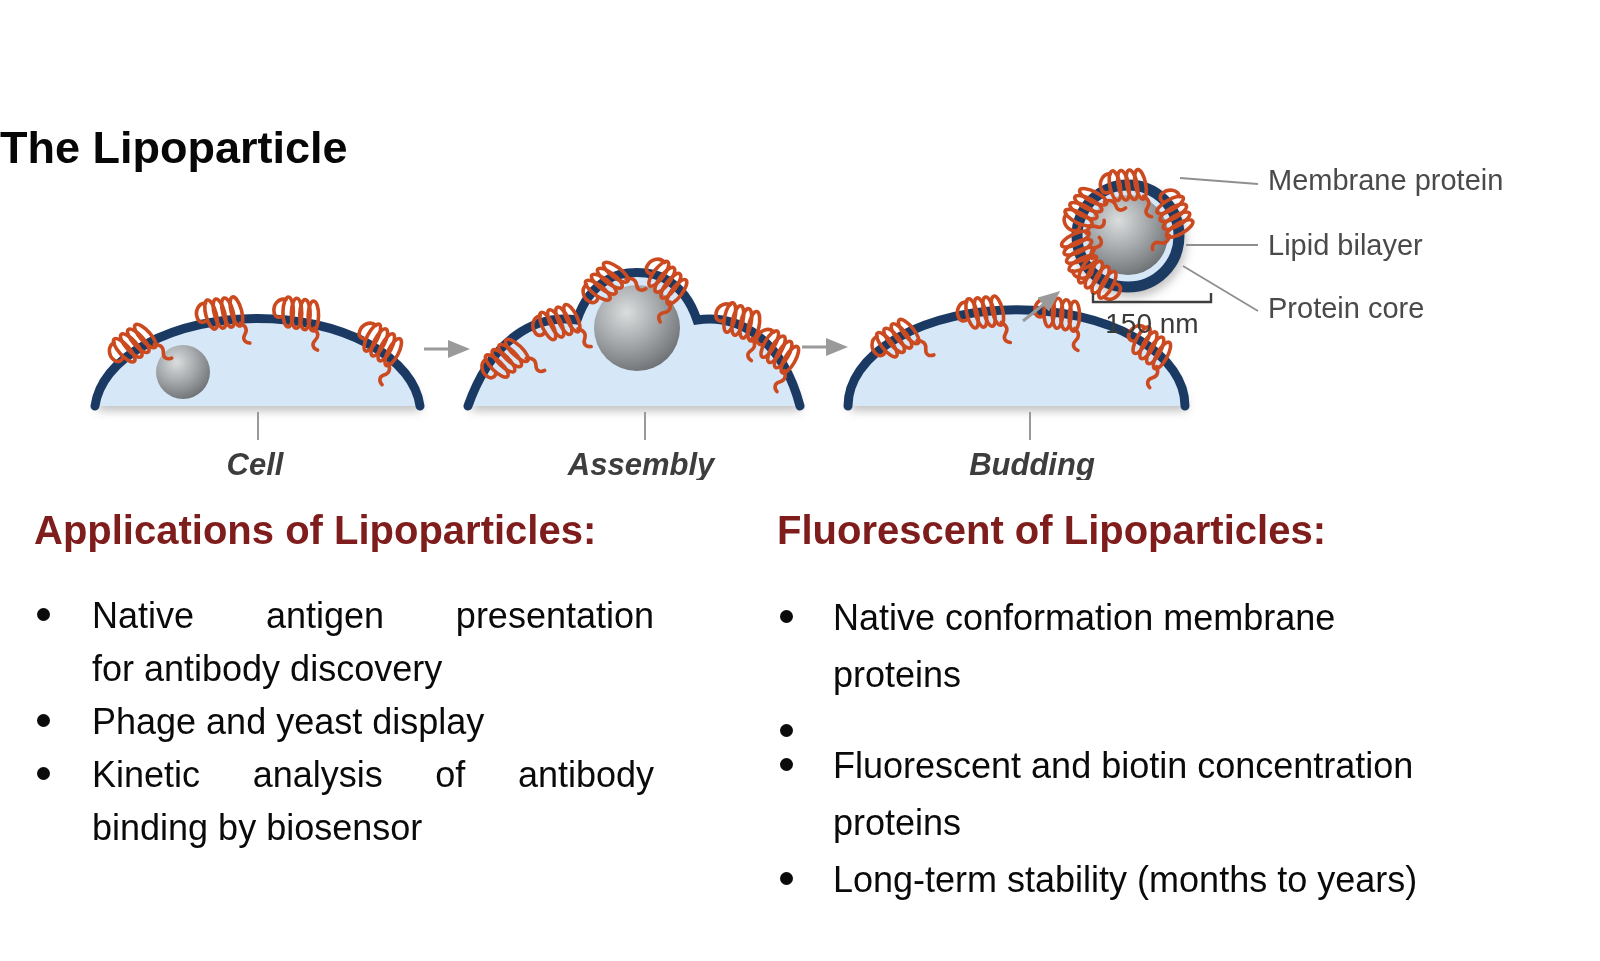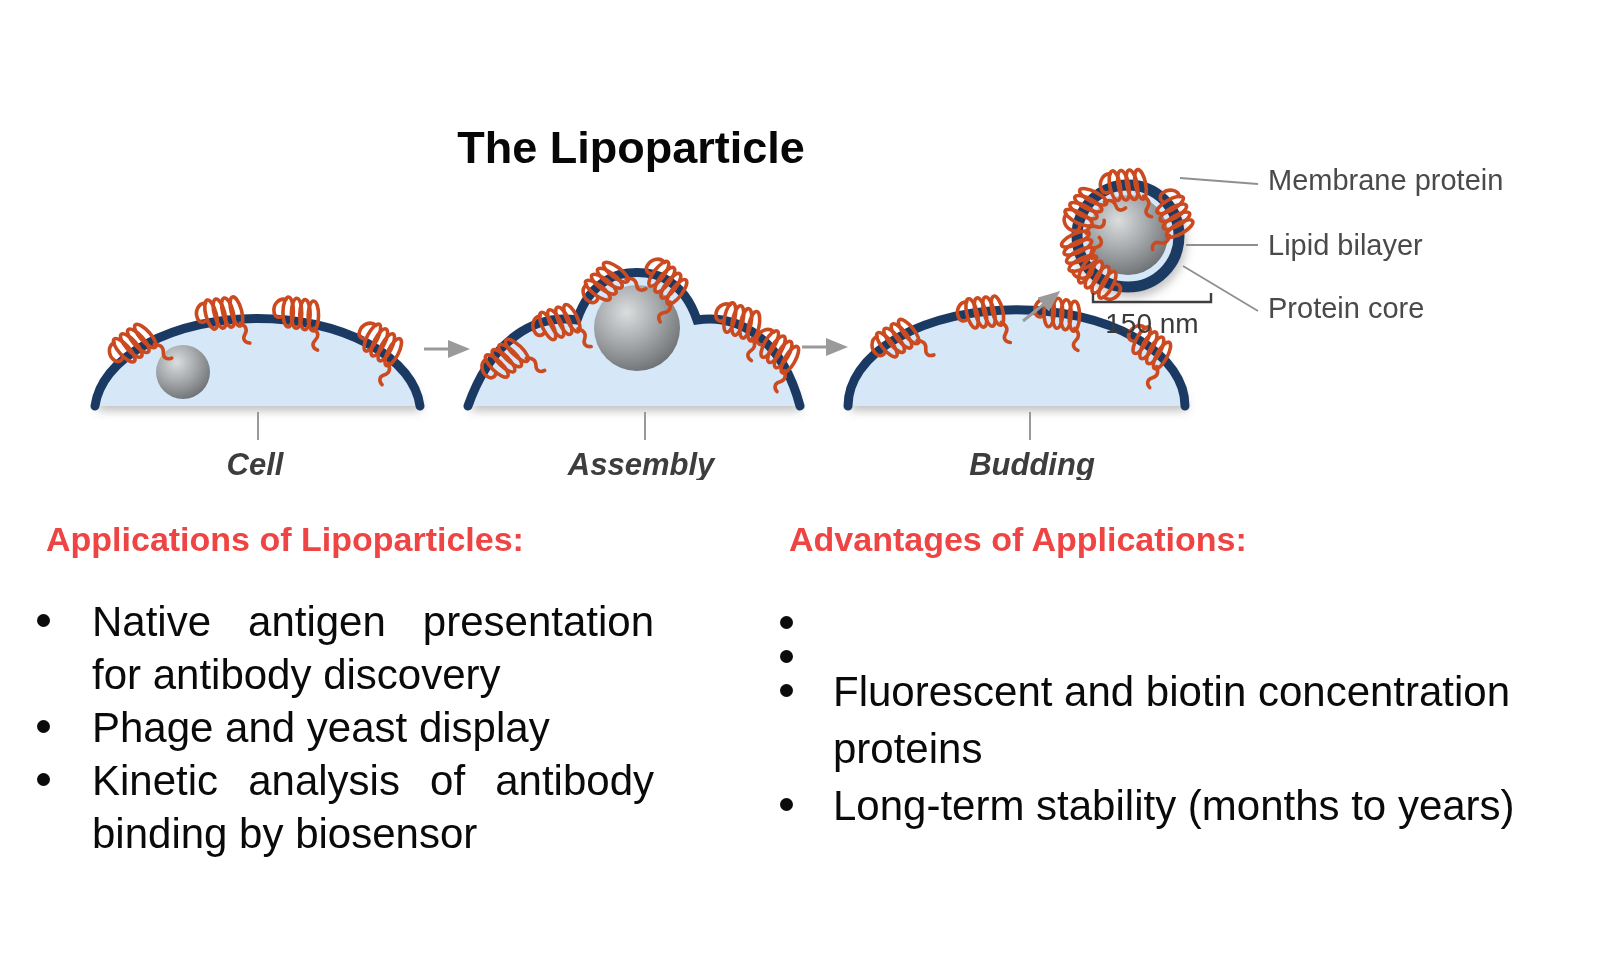--- a/index.html
+++ b/index.html
@@ -1,29 +1,29 @@
 <!DOCTYPE html>
 <html><head>
 <meta charset="utf-8">
 <style>
   html,body{margin:0;padding:0;background:#ffffff;}
   .page{position:relative;width:1600px;height:961px;background:#ffffff;overflow:hidden;
         font-family:"Liberation Sans",sans-serif;color:#0a0a0a;}
-  .fig-title{position:absolute;top:122px;left:0;width:1262px;text-align:center;
+  .fig-title{position:absolute;top:122px;left:0;width:1262px;
              font-size:45px;font-weight:700;color:#070707;}
   .diagram-svg{position:absolute;top:100px;left:0;}
   .col{position:absolute;top:504px;}
-  .col h2{margin:16px;font-size:34px;font-weight:700;color:#ef4444;}
+  .col h2{margin:4px;font-size:40px;font-weight:700;color:#7f1d1d;}
   .col-left{left:30px;width:680px;}
   .col-right{left:773px;width:810px;}
   .blist{margin-top:36px;}
   .bitem{display:flex;align-items:flex-start;}
   .dot{width:13px;height:13px;border-radius:50%;background:#0b0b0b;flex:0 0 auto;
        margin:19px 0 0 7px;}
-  .btext{margin-left:42px;font-size:42px;line-height:53px;color:#0a0a0a;}
+  .btext{margin-left:42px;font-size:36px;line-height:53px;color:#0a0a0a;}
   .col-left .btext{width:562px;}
   .col-right .btext{width:725px;margin-left:40px;line-height:57px;}
   .col-right .dot{margin-top:21px;}
   .line{display:block;}
   .stretch{text-align:justify;text-align-last:justify;}
 </style>
 </head>
 <body>
 
 <div class="page">
@@ -141,24 +141,28 @@
         <span class="dot"></span>
         <div class="btext">
           <span class="line stretch">Kinetic analysis of antibody</span>
           <span class="line">binding by biosensor</span>
         </div>
       </div>
     </div>
   </div>
 
   <div class="col col-right">
-    <h2>Advantages of Applications:</h2>
+    <h2>Fluorescent of Lipoparticles:</h2>
     <div class="blist">
       <div class="bitem">
         <span class="dot"></span>
+        <div class="btext">
+          <span class="line">Native conformation membrane</span>
+          <span class="line">proteins</span>
+        </div>
       </div>
       <div class="bitem">
         <span class="dot"></span>
       </div>
       <div class="bitem">
         <span class="dot"></span>
         <div class="btext">
           <span class="line">Fluorescent and biotin concentration</span>
           <span class="line">proteins</span>
         </div>

